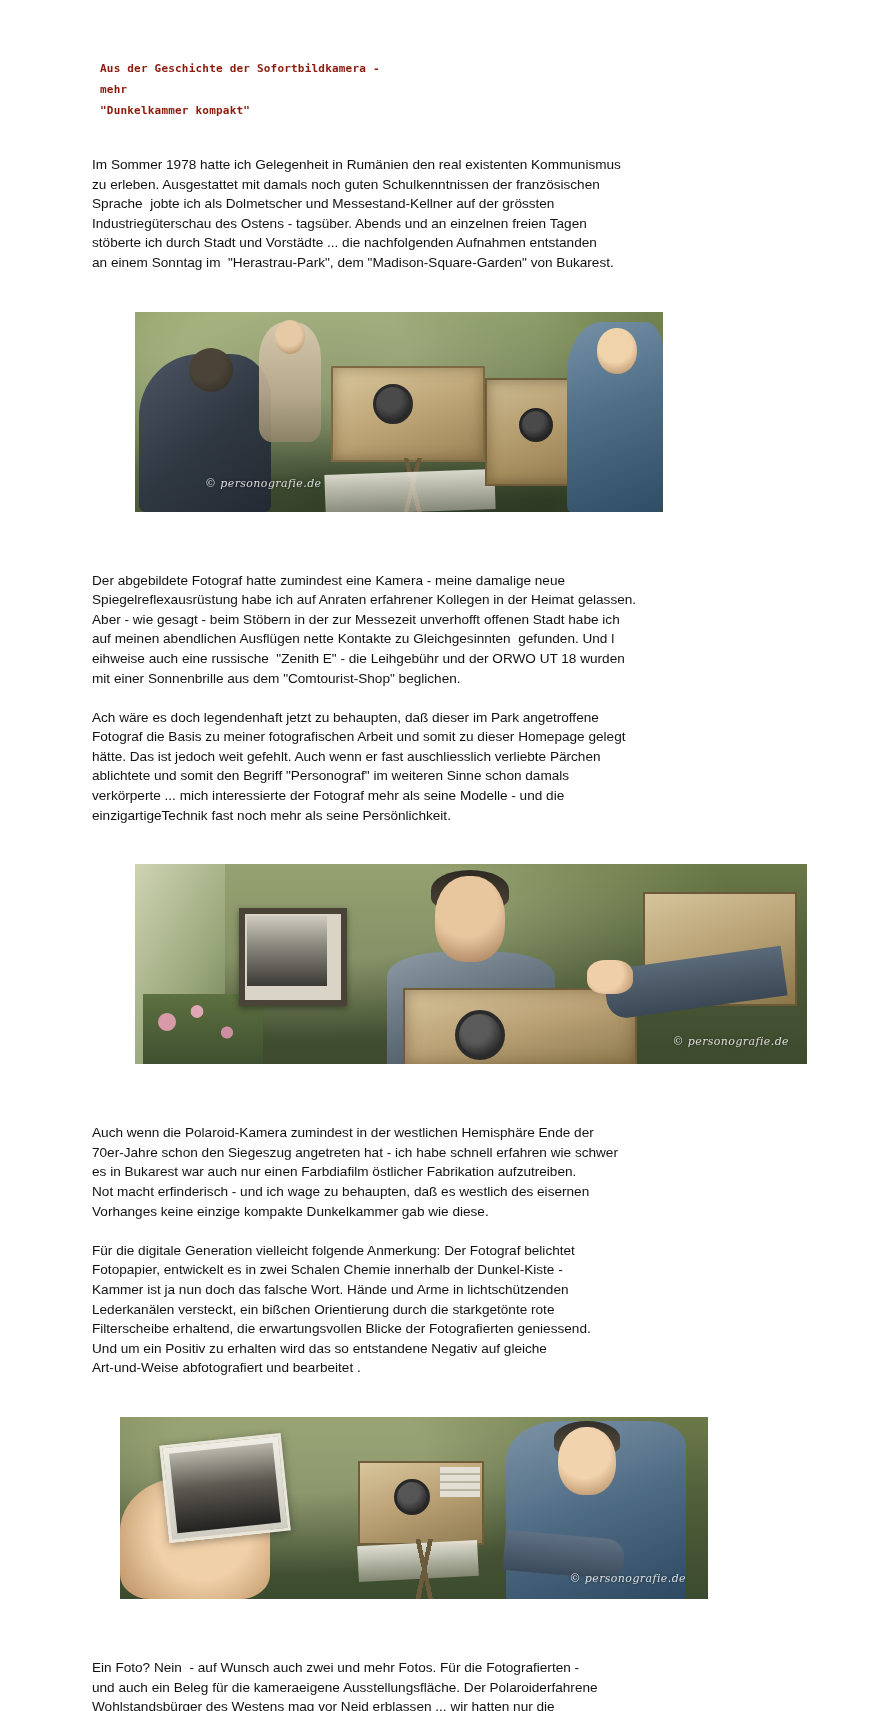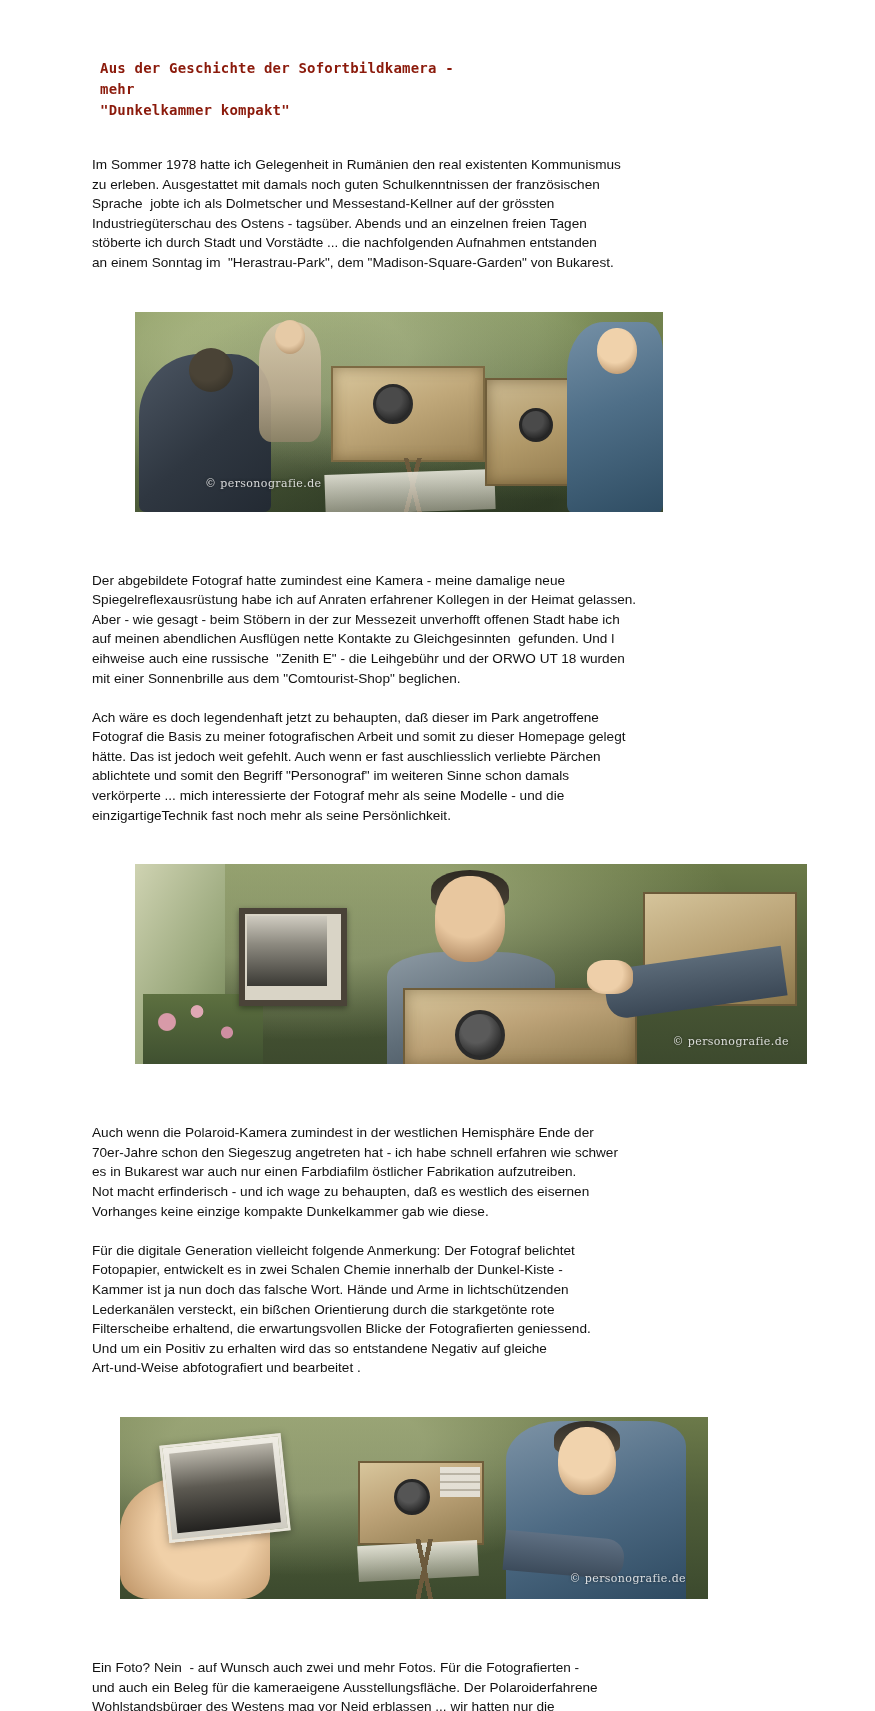--- a/index.html
+++ b/index.html
@@ -20,21 +20,21 @@
     background: #ffffff;
     padding: 0;
     box-sizing: border-box;
   }
   .heading {
     position: absolute;
     left: 100px;
     top: 58px;
     color: #8b1a0b;
     font-family: "DejaVu Sans Mono", monospace;
-    font-size: 14px;
+    font-size: 11px;
     font-weight: bold;
     line-height: 21px;
     letter-spacing: 0.2px;
   }
   .heading div {
     white-space: pre;
   }
   .content {
     position: absolute;
     left: 92px;
@@ -56,20 +56,21 @@
     padding: 0;
   }
   .photo {
     position: relative;
     overflow: hidden;
     border: 0;
   }
   .photo .wm {
     position: absolute;
     font-family: "DejaVu Serif", serif;
+    font-style: italic;
     font-size: 11px;
     color: rgba(255,255,255,0.82);
     letter-spacing: 0.4px;
     text-shadow: 0 0 3px rgba(0,0,0,0.5);
     white-space: nowrap;
   }
 
   
   #photo1 {
     width: 528px;

